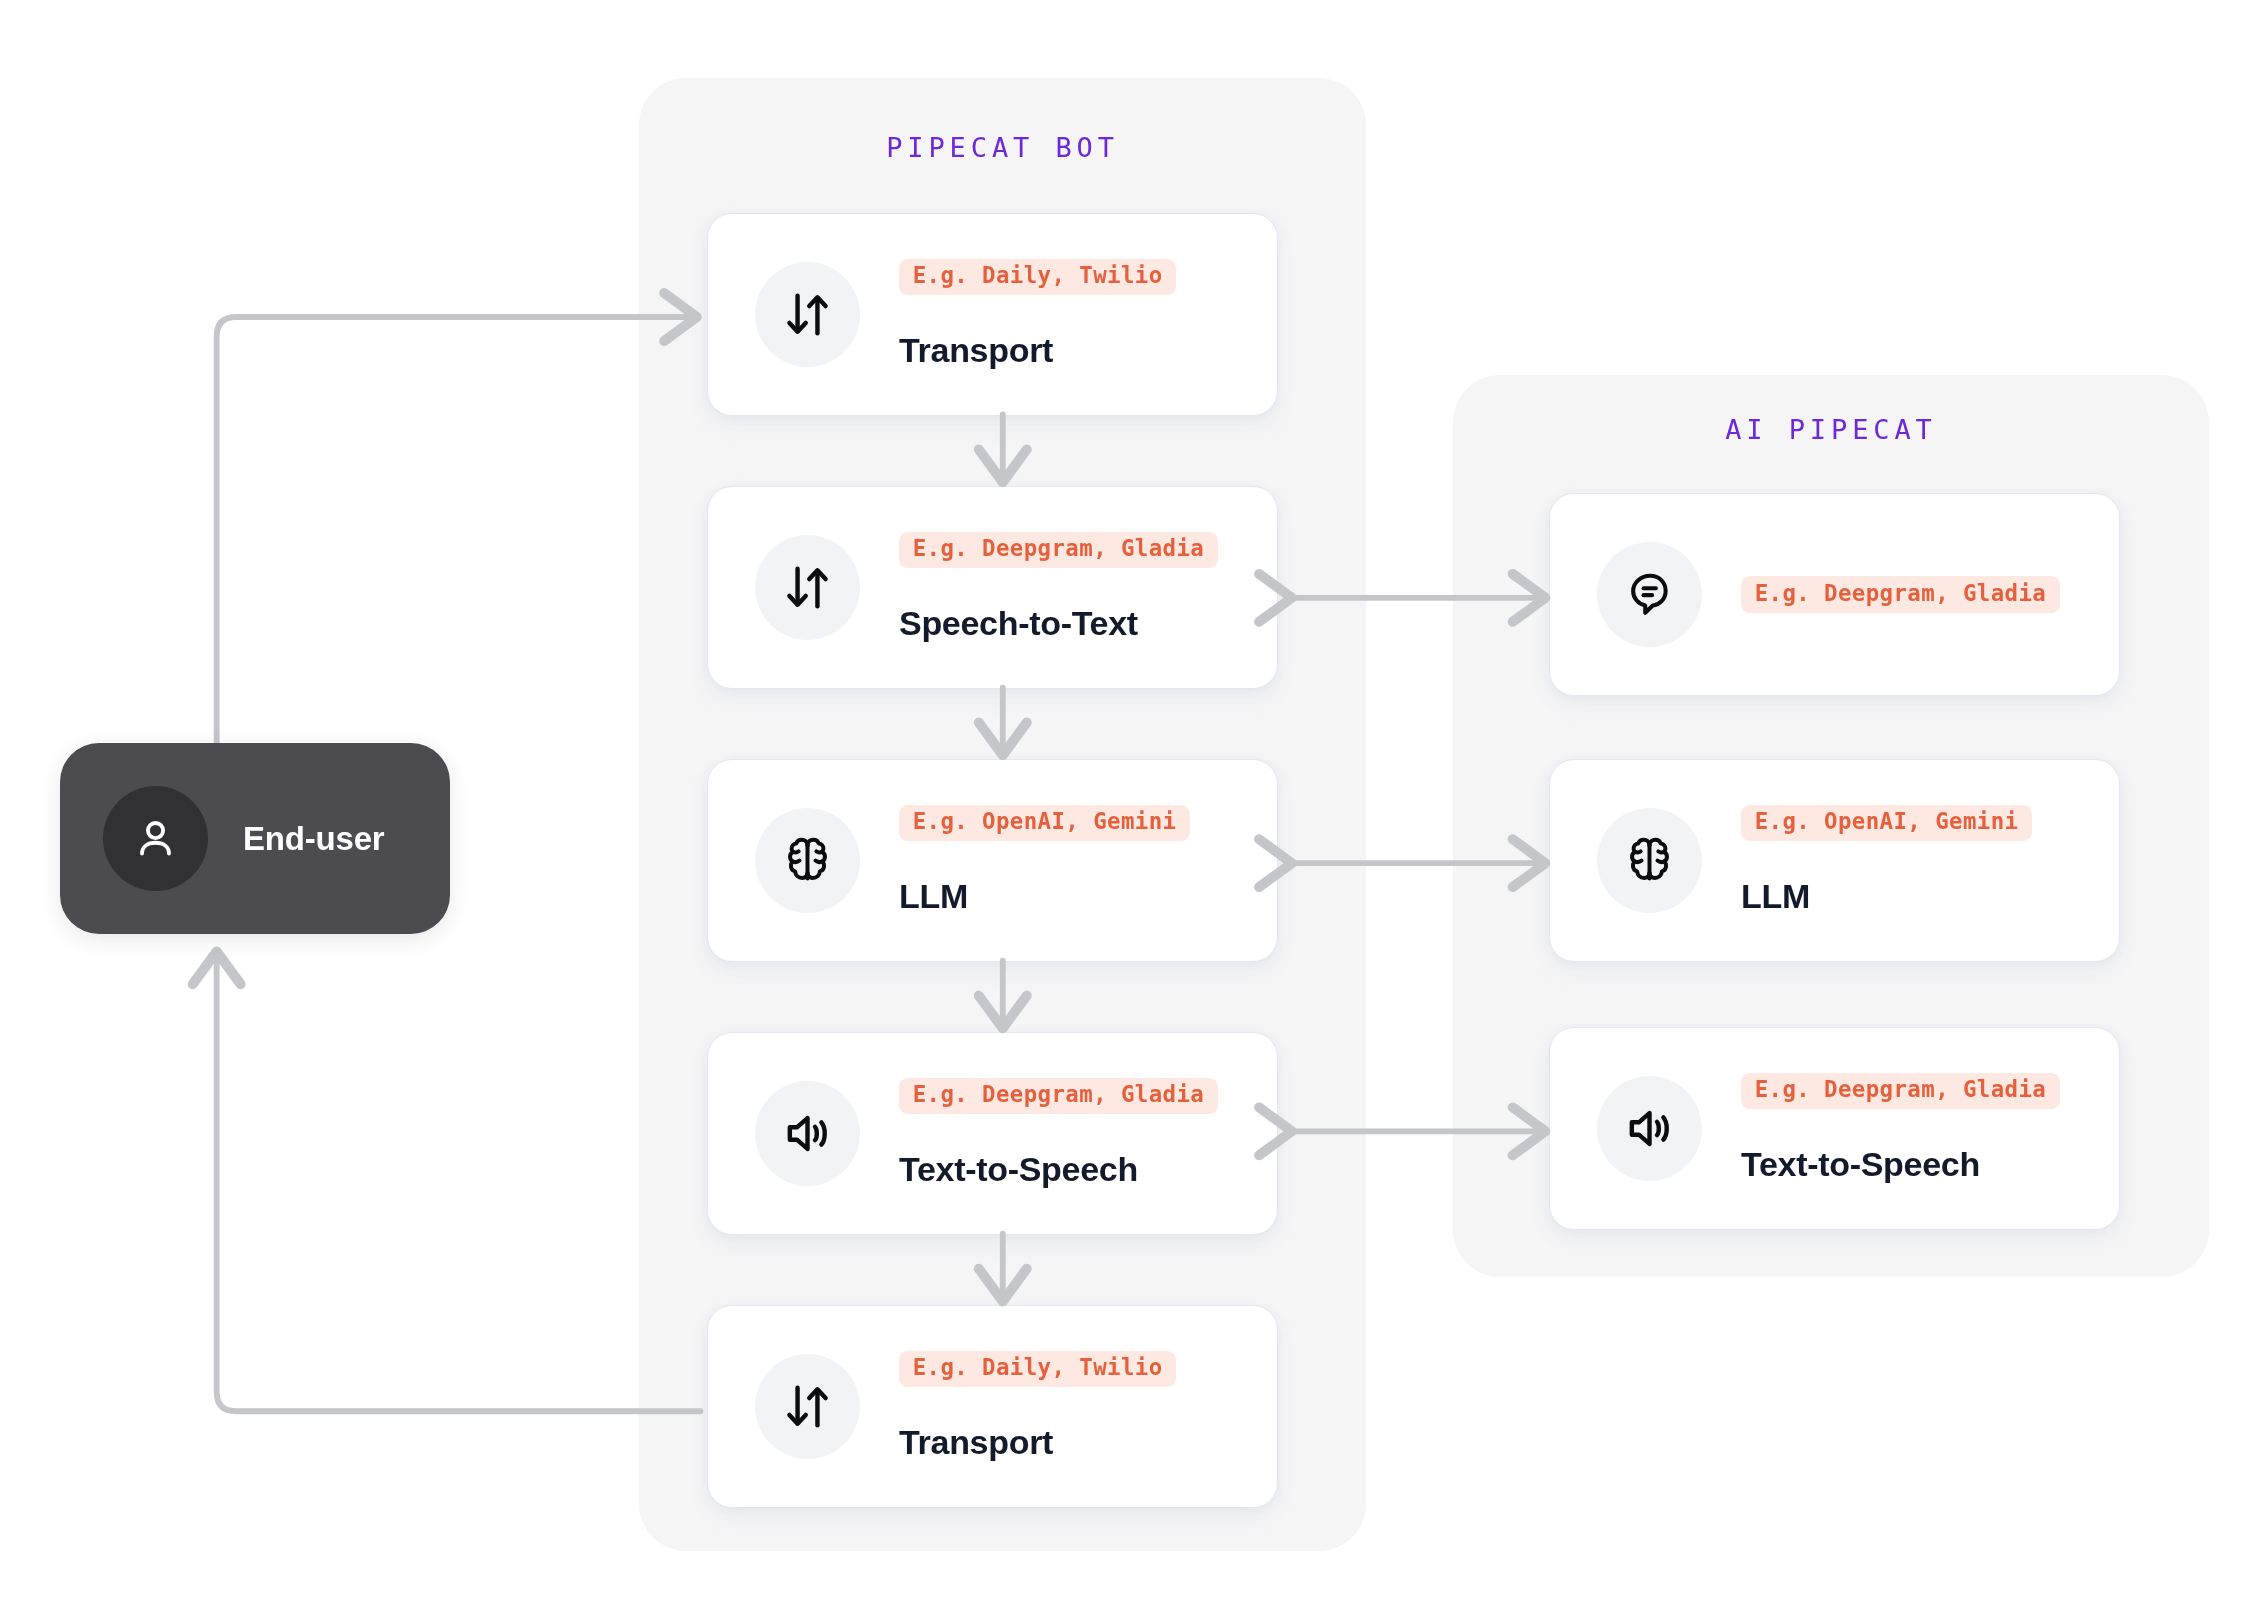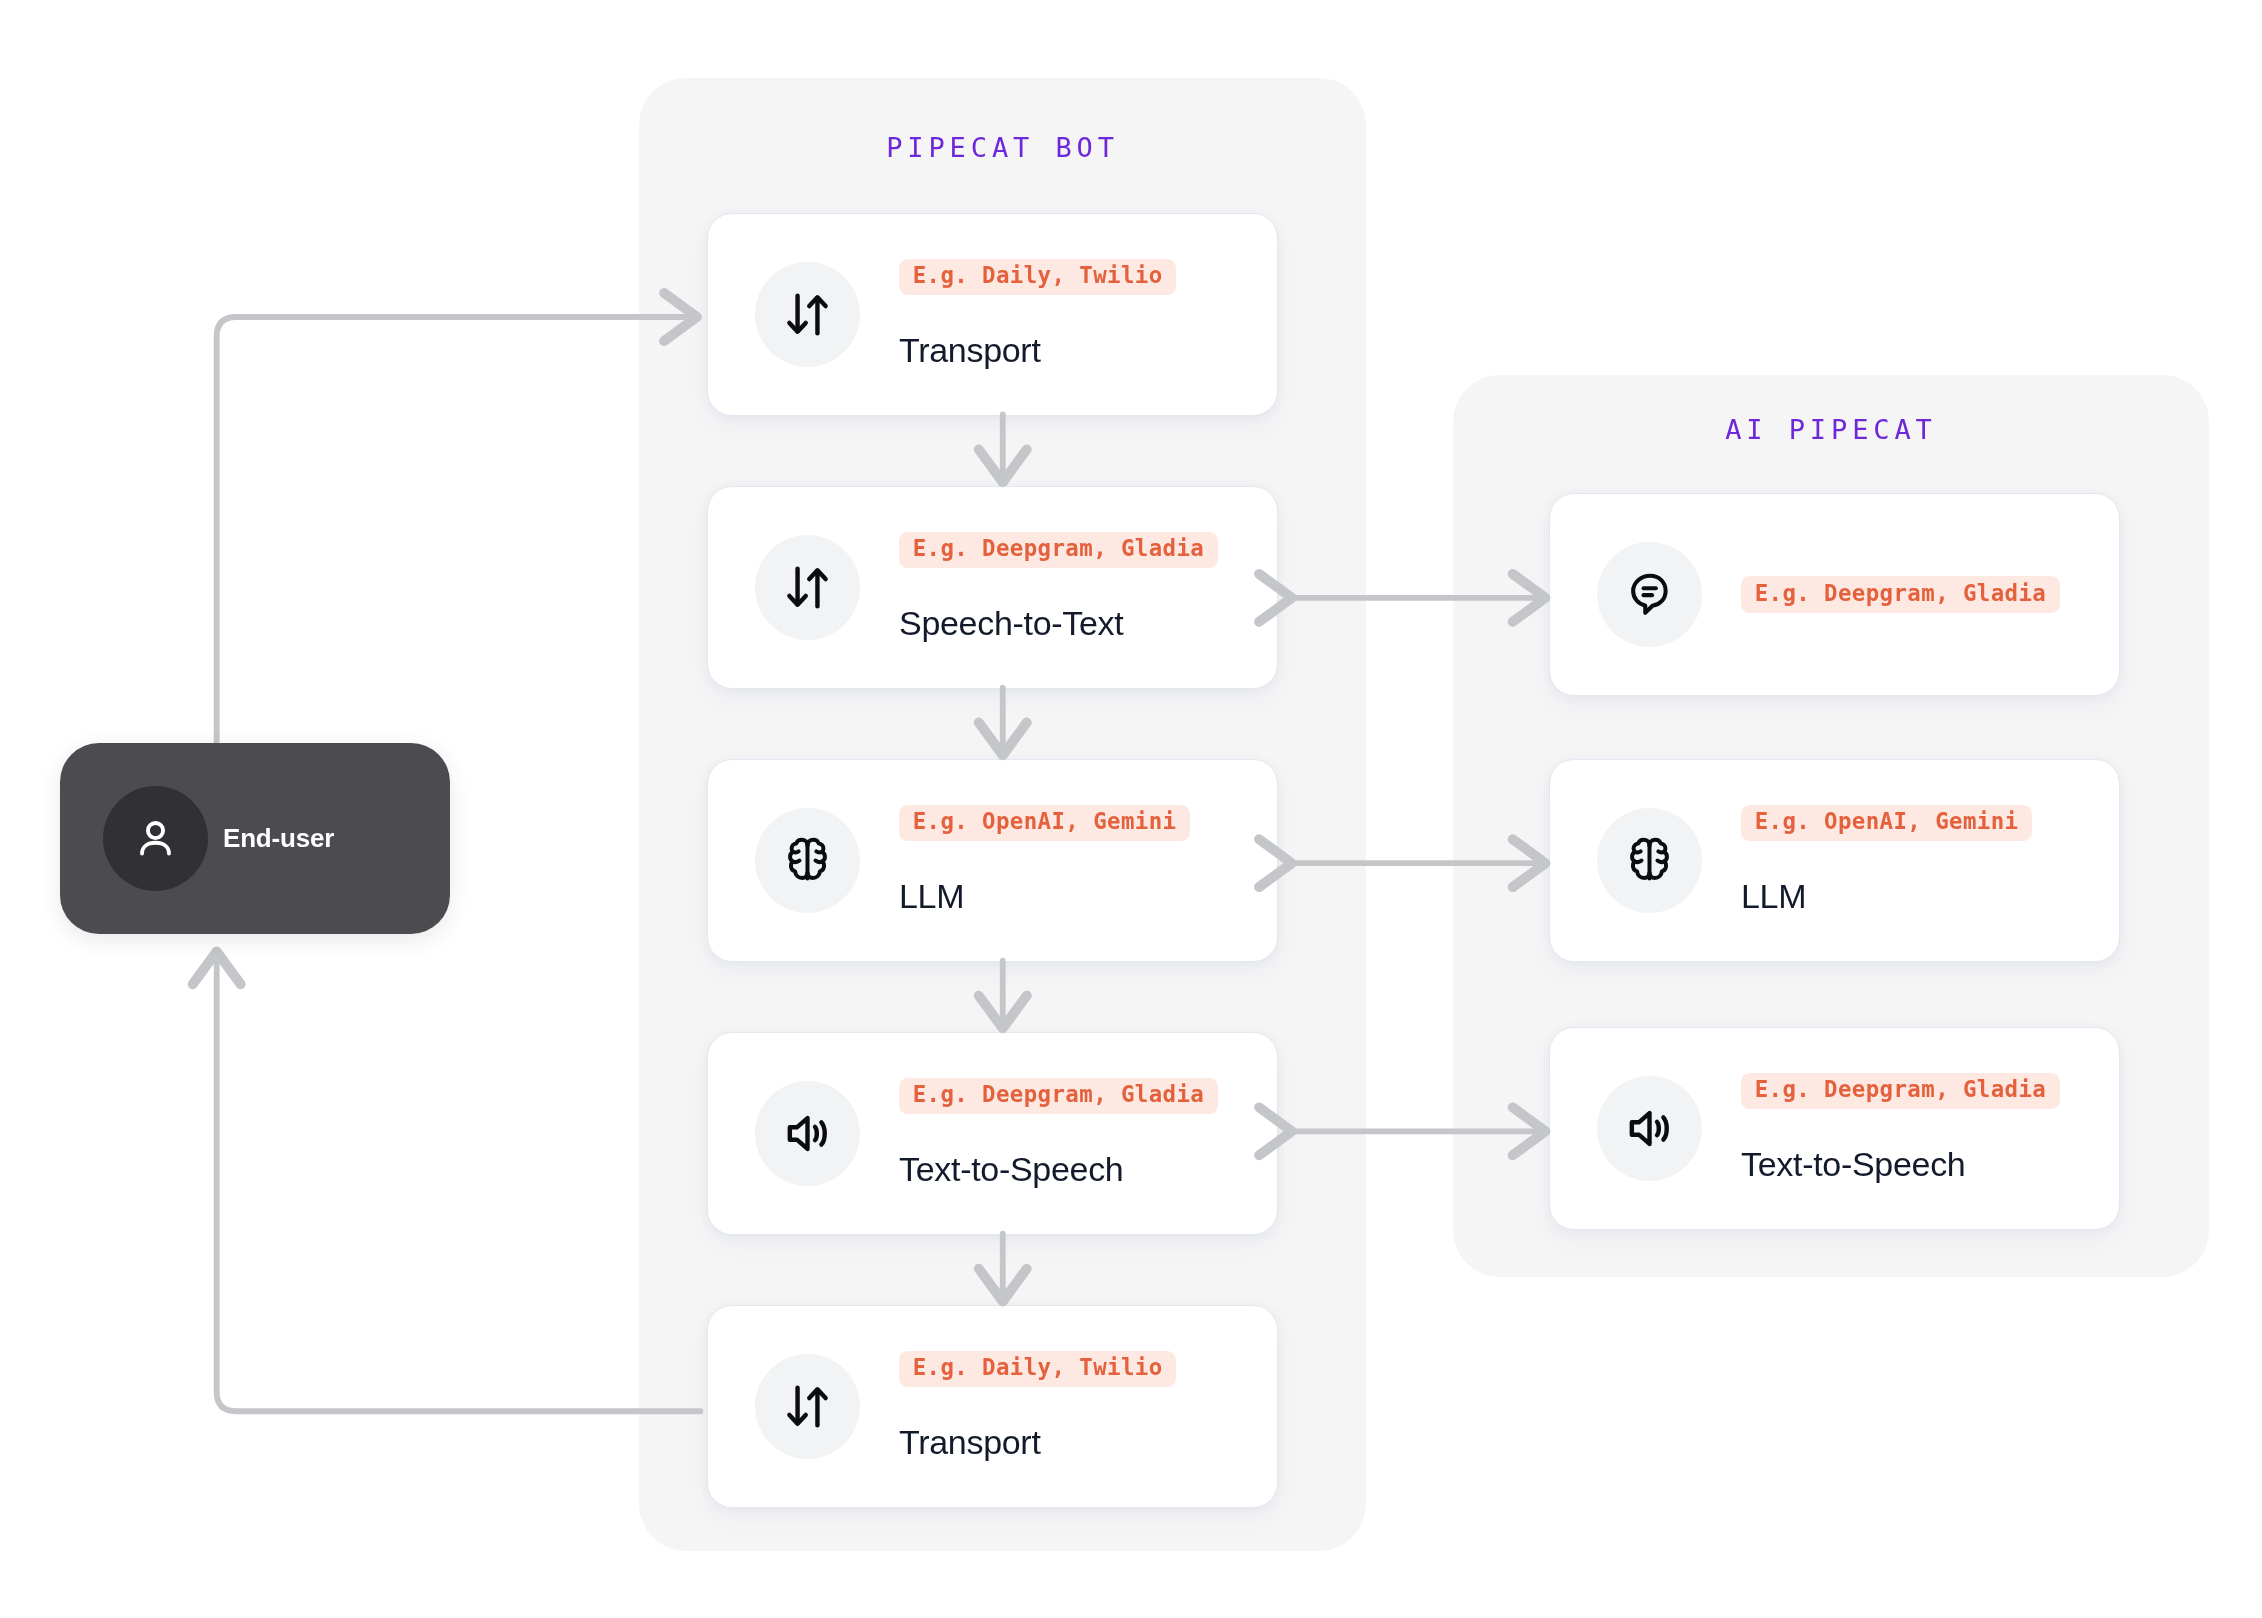--- a/index.html
+++ b/index.html
@@ -112,21 +112,21 @@
     border-radius: 8.8px;
     padding: 5.9px 13.7px 6.8px 13.7px;
     line-height: 1.05;
     white-space: nowrap;
   }
 
   .card-title {
     margin-top: 13.7px;
     font-family: "Liberation Sans", sans-serif;
     font-size: 34px;
-    font-weight: 400;
+    font-weight: 700;
     color: #131a2b;
     letter-spacing: -0.3px;
     white-space: nowrap;
   }
   .card.no-title .card-body { justify-content: center; }
 
   
   #end-user {
     position: absolute;
     left: 60px;
@@ -145,23 +145,23 @@
     height: 105px;
     min-width: 105px;
     border-radius: 50%;
     background: #313135;
     margin-left: 43px;
     display: flex;
     align-items: center;
     justify-content: center;
   }
   #end-user .eu-label {
-    margin-left: 15px;
+    margin-left: 35px;
     color: #ffffff;
-    font-size: 26px;
+    font-size: 33px;
     font-weight: 700;
     letter-spacing: -0.2px;
     white-space: nowrap;
   }
 </style>
 </head>
 <body>
 
 <div id="canvas">
 

